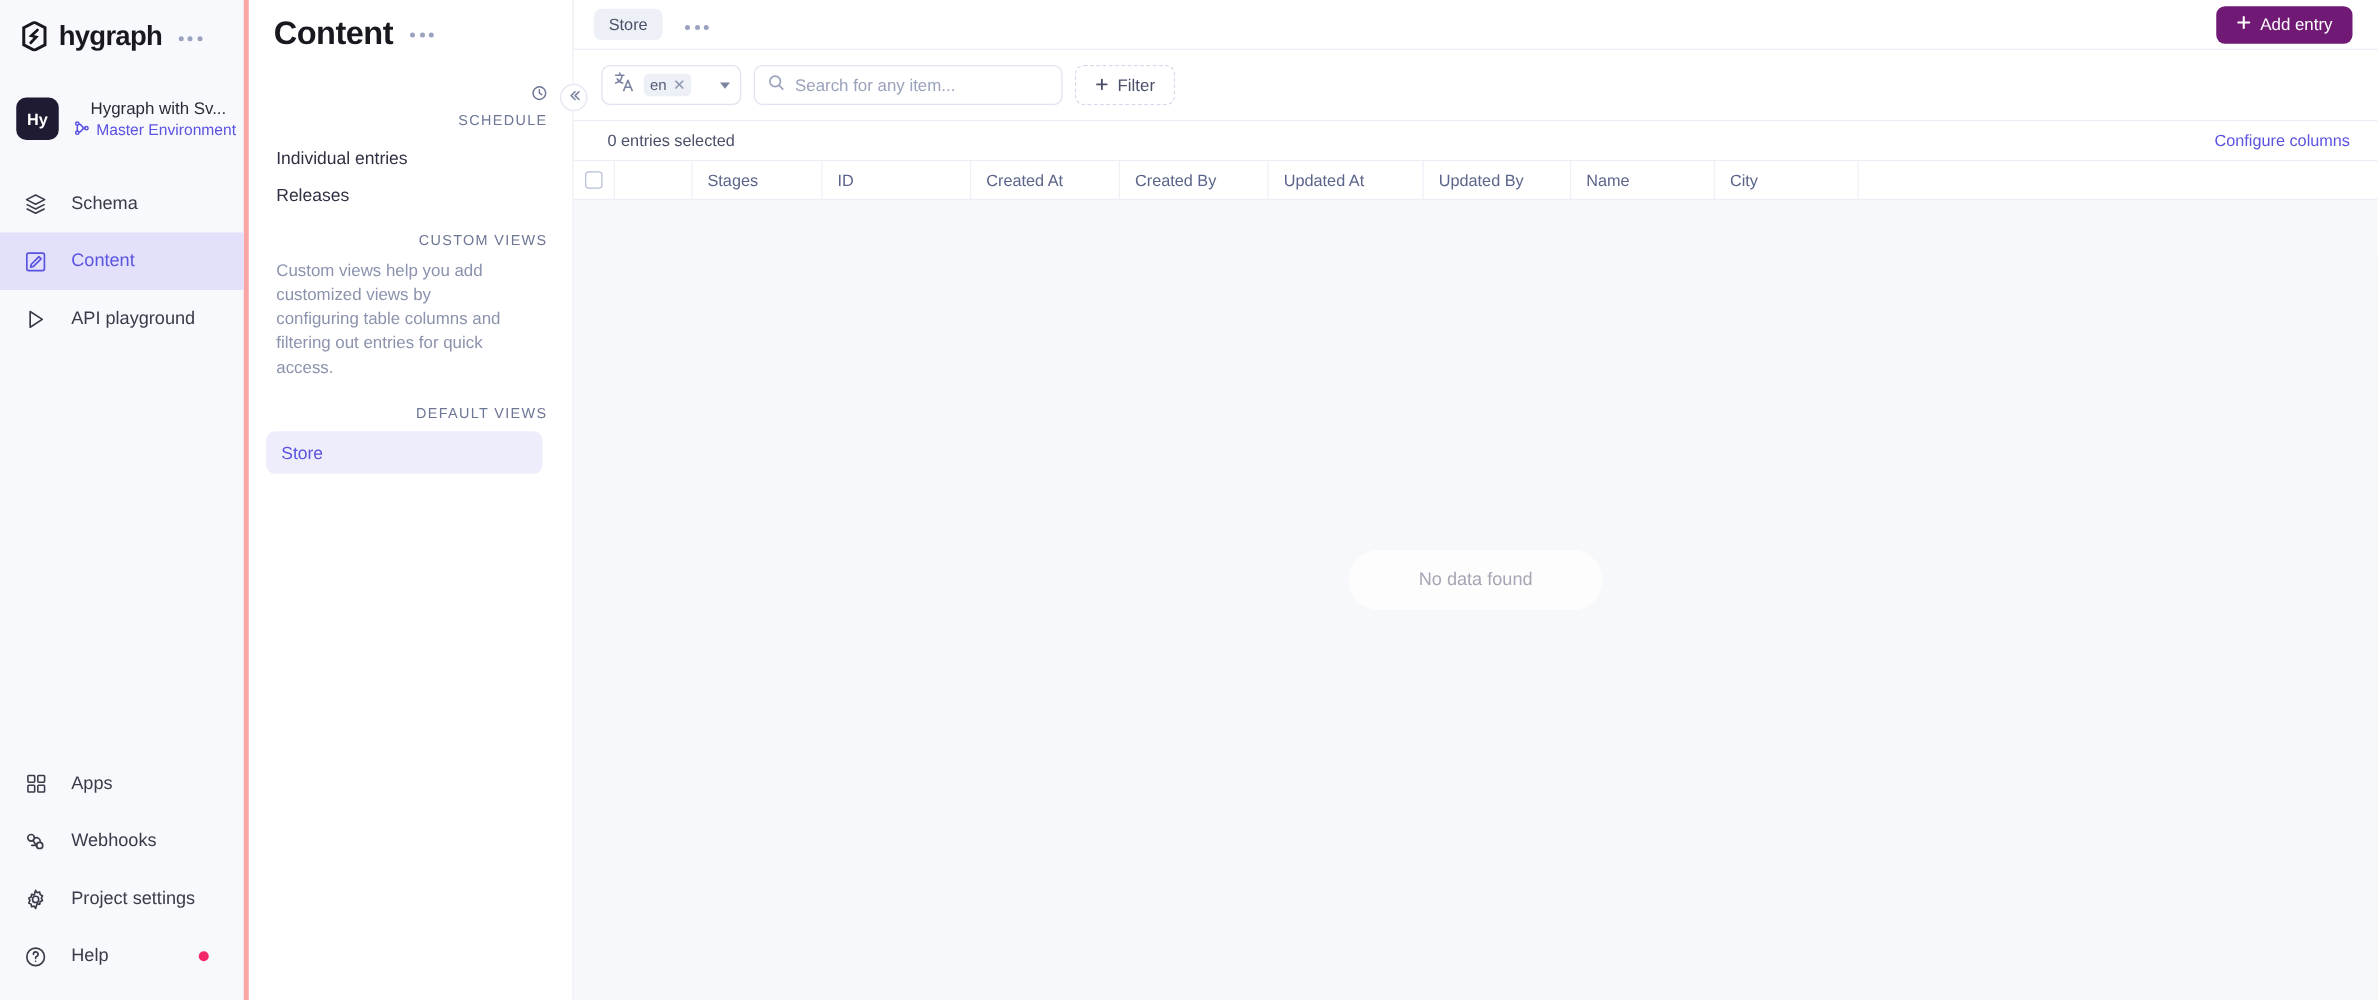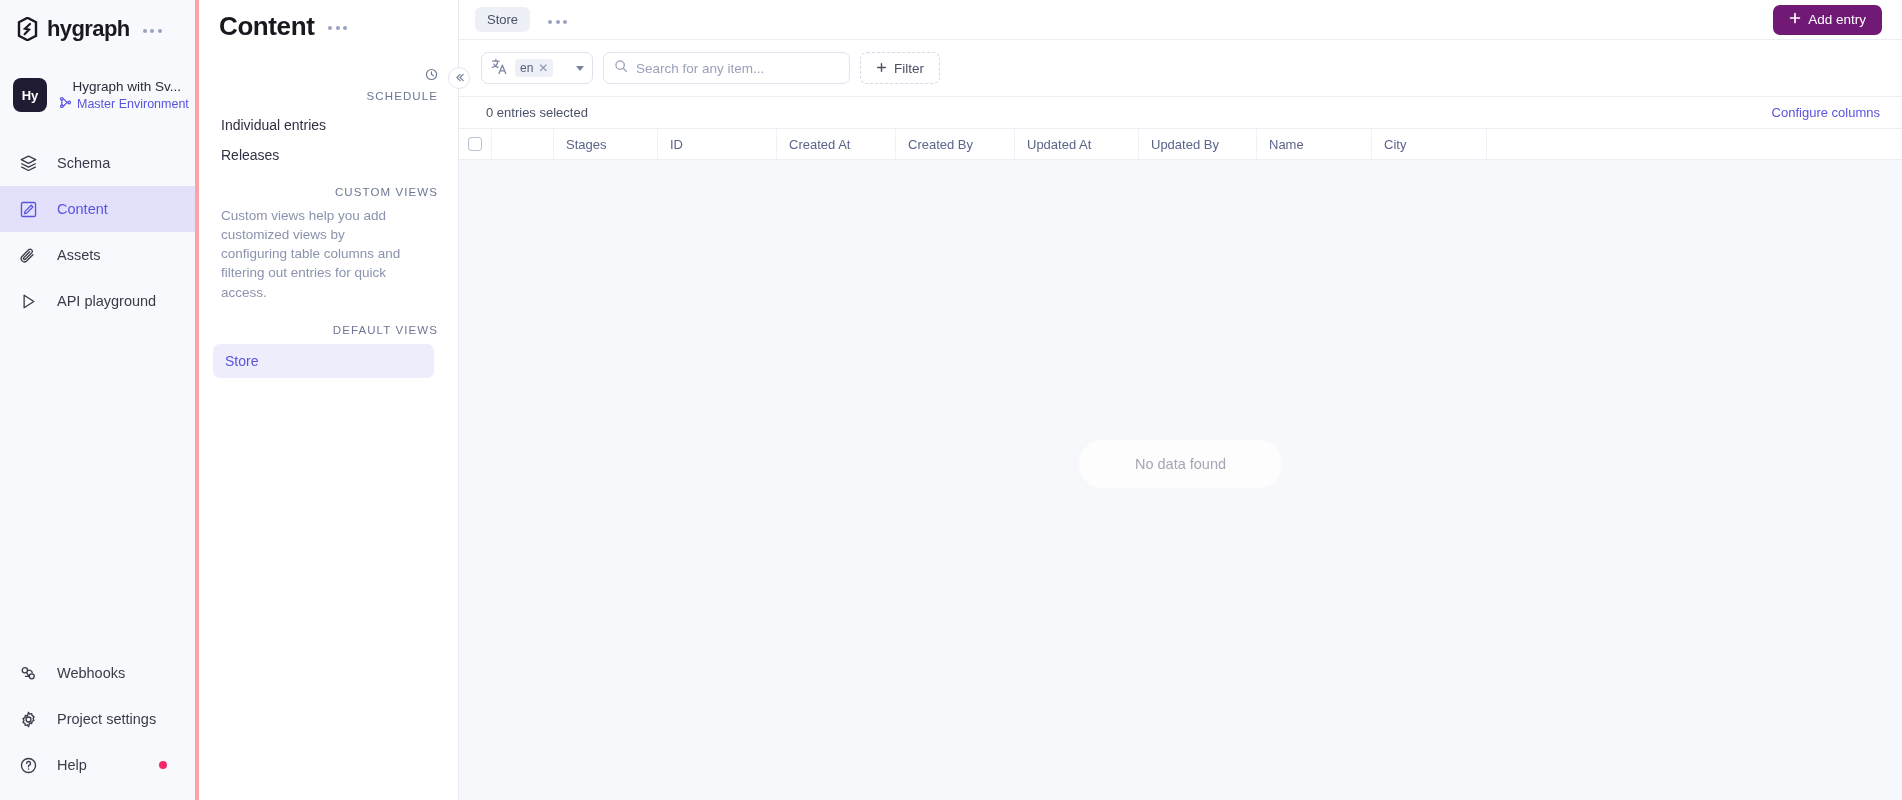--- a/index.html
+++ b/index.html
@@ -235,41 +235,44 @@
       <div class="nav-item active">
         <span class="ico">
           <svg width="19" height="19" viewBox="0 0 20 20" fill="none" stroke="#5a53e0" stroke-width="1.4" stroke-linejoin="round">
             <rect x="2.6" y="2.6" width="14.8" height="14.8" rx="1.6"></rect>
             <path d="M12.8 5.6 6.4 12l-.6 2.4 2.4-.6 6.4-6.4z"></path>
           </svg>
         </span>
         <span>Content</span>
       </div>
 
-      <div class="nav-item">
-        <span class="ico">
-          <svg width="19" height="19" viewBox="0 0 20 20" fill="none" stroke="#3a3a49" stroke-width="1.4" stroke-linecap="round">
-            <path d="M14.6 9.2 8 15.8a3.4 3.4 0 0 1-4.8-4.8l7.2-7.2a2.3 2.3 0 0 1 3.2 3.2l-7.1 7.1a1.2 1.2 0 0 1-1.6-1.6l6.4-6.4"></path>
-          </svg>
-        </span>
-        <span>Assets</span>
-      </div>
 
       <div class="nav-item">
         <span class="ico">
           <svg width="19" height="19" viewBox="0 0 20 20" fill="none" stroke="#3a3a49" stroke-width="1.4" stroke-linejoin="round">
             <path d="M5.4 3.4 15.6 10 5.4 16.6z"></path>
           </svg>
         </span>
         <span>API playground</span>
       </div>
     </div>
 
     <div class="rail-bottom">
 
+      <div class="nav-item">
+        <span class="ico">
+          <svg width="18" height="18" viewBox="0 0 20 20" fill="none" stroke="#3a3a49" stroke-width="1.4">
+            <rect x="2.6" y="2.6" width="6" height="6" rx="0.8"></rect>
+              <rect x="11.4" y="2.6" width="6" height="6" rx="0.8"></rect>
+            <rect x="2.6" y="11.4" width="6" height="6" rx="0.8"></rect>
+              <rect x="11.4" y="11.4" width="6" height="6" rx="0.8"></rect>
+          </svg>
+        </span>
+        <span>Apps</span>
+      </div>
 
       <div class="nav-item">
         <span class="ico">
           <svg width="19" height="19" viewBox="0 0 20 20" fill="none" stroke="#3a3a49" stroke-width="1.4" stroke-linecap="round">
             <circle cx="6.2" cy="6.6" r="2.8"></circle>
               <circle cx="13.4" cy="13" r="2.6"></circle>
             <path d="M7.8 8.8 11 13.6M8.9 6.9c2.4-1.4 5 .4 5 2.6M10.8 13h-4"></path>
           </svg>
         </span>
         <span>Webhooks</span>

